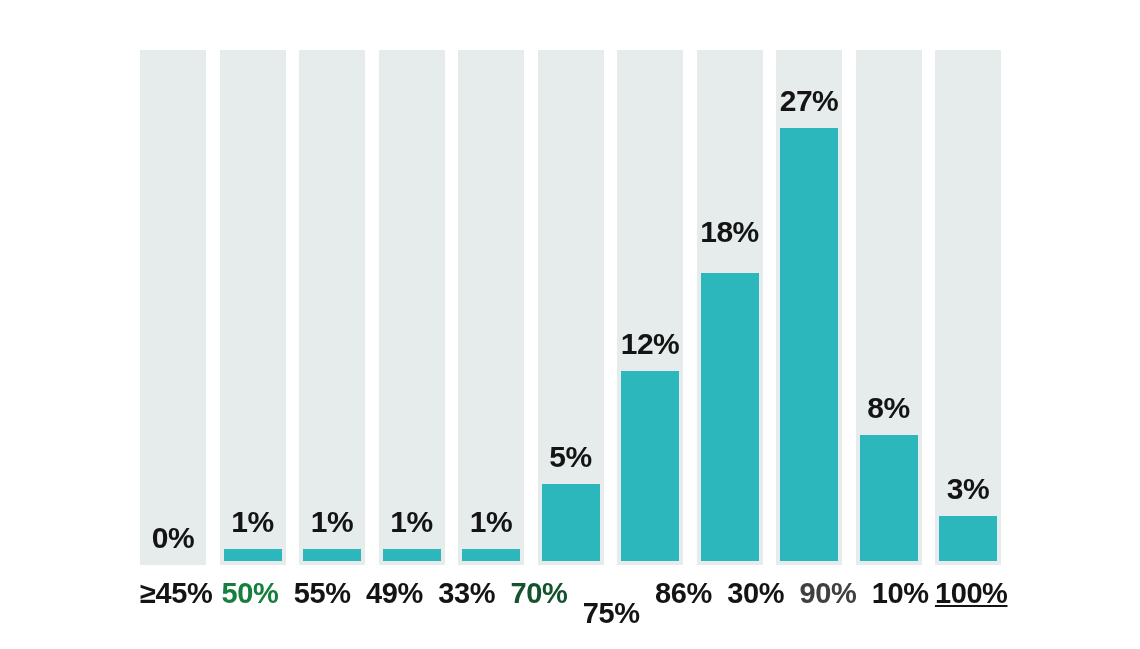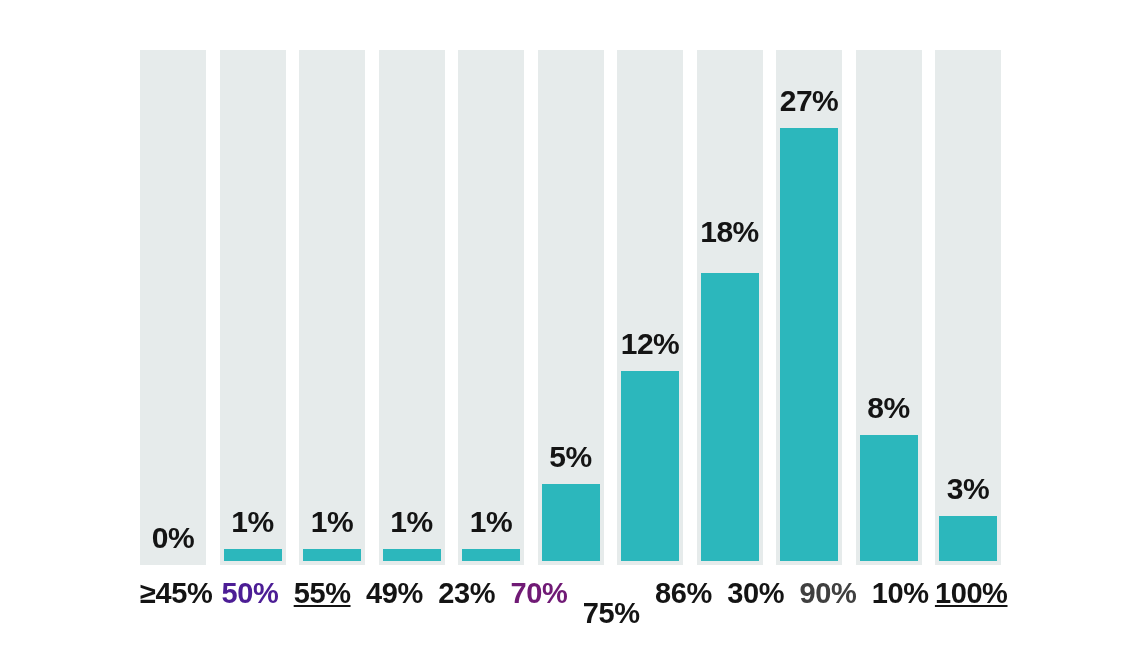--- a/index.html
+++ b/index.html
@@ -181,25 +181,25 @@
       <div class="column">
         <div class="track" style="background: rgb(230, 235, 235);"></div>
         <div class="bar-wrap" style="height: 48.6px;">
           <div class="bar" style="background: rgb(44, 183, 188);"></div>
         </div>
         <div class="value-label" style="color: rgb(20, 20, 20); bottom: 60.6px;">3%</div>
       </div>
     </div>
   <div id="axis-labels">
       <div class="axis-label" style="color: rgb(20, 20, 20);">≥45%</div>
-      <div class="axis-label" style="color: #4c1d95;">50%</div>
-      <div class="axis-label" style="color: rgb(20, 20, 20); text-decoration: underline;">55%</div>
+      <div class="axis-label" style="color: #15803d;">50%</div>
+      <div class="axis-label" style="color: rgb(20, 20, 20);">55%</div>
       <div class="axis-label" style="color: rgb(20, 20, 20);">49%</div>
-      <div class="axis-label" style="color: rgb(20, 20, 20);">23%</div>
-      <div class="axis-label" style="color: #701a75;">70%</div>
+      <div class="axis-label" style="color: rgb(20, 20, 20);">33%</div>
+      <div class="axis-label" style="color: #14532d;">70%</div>
       <div class="axis-label" style="color: rgb(20, 20, 20); margin-top: 20px;">75%</div>
       <div class="axis-label" style="color: rgb(20, 20, 20);">86%</div>
       <div class="axis-label" style="color: rgb(20, 20, 20);">30%</div>
       <div class="axis-label" style="color: #404040;">90%</div>
       <div class="axis-label" style="color: rgb(20, 20, 20);">10%</div>
       <div class="axis-label" style="color: rgb(20, 20, 20); text-decoration: underline;">100%</div>
     </div>
 </div>
 
 </body></html>

